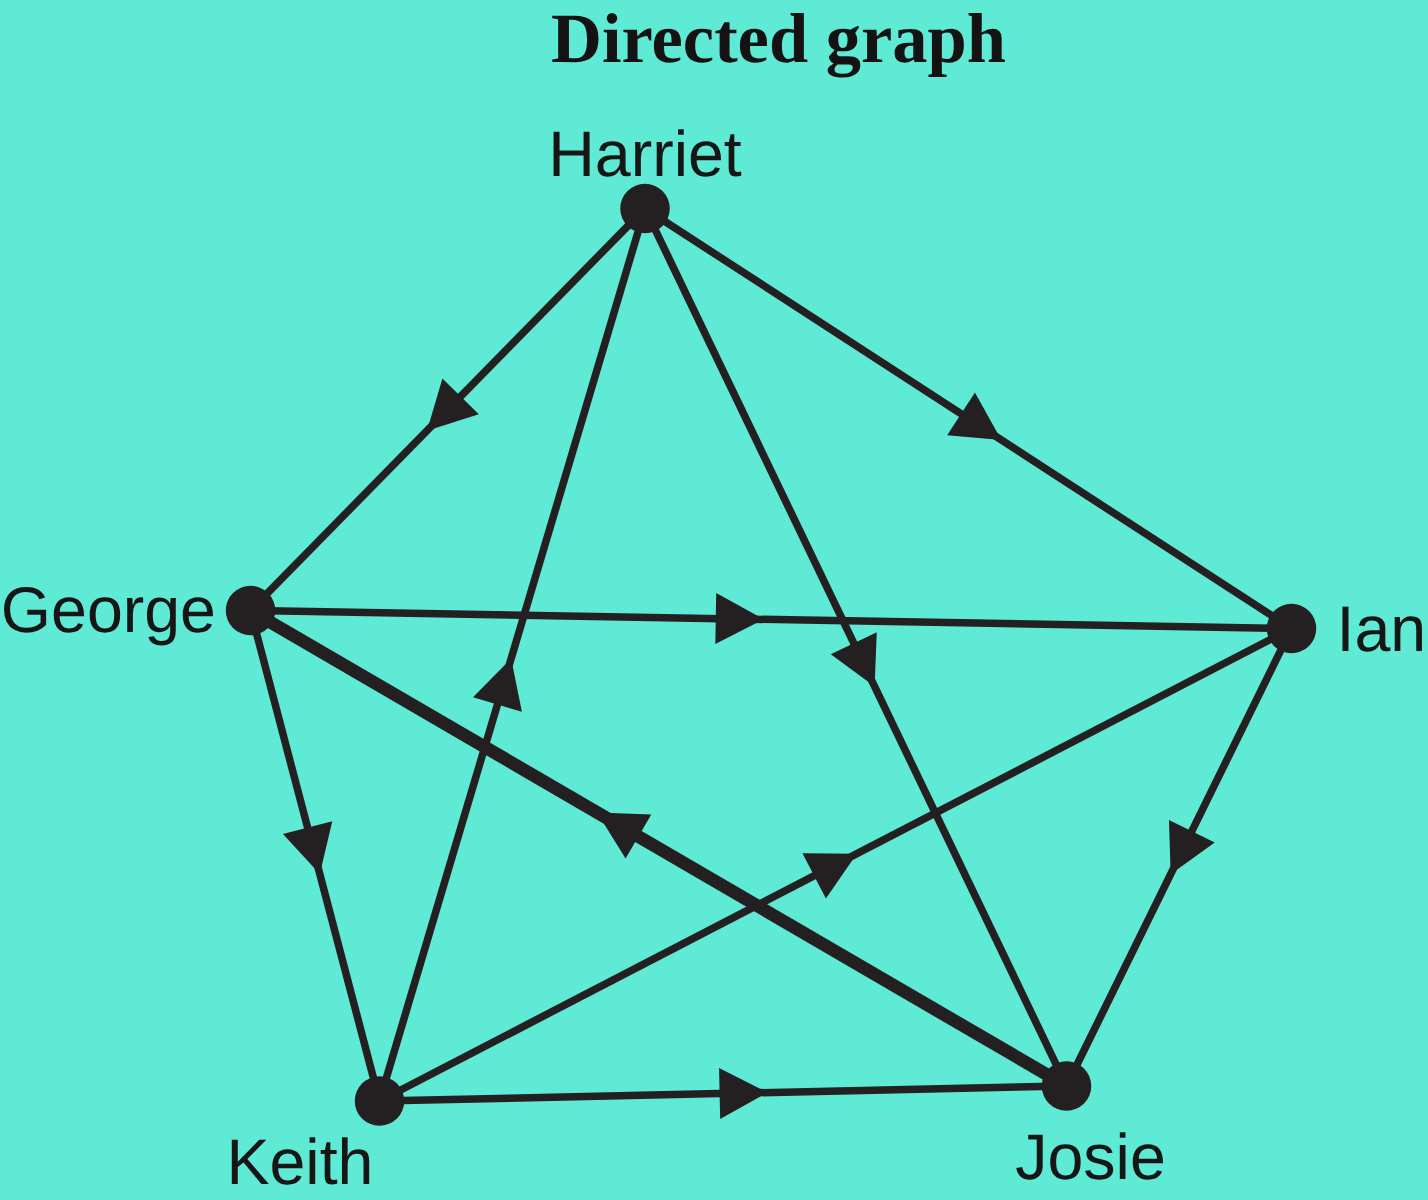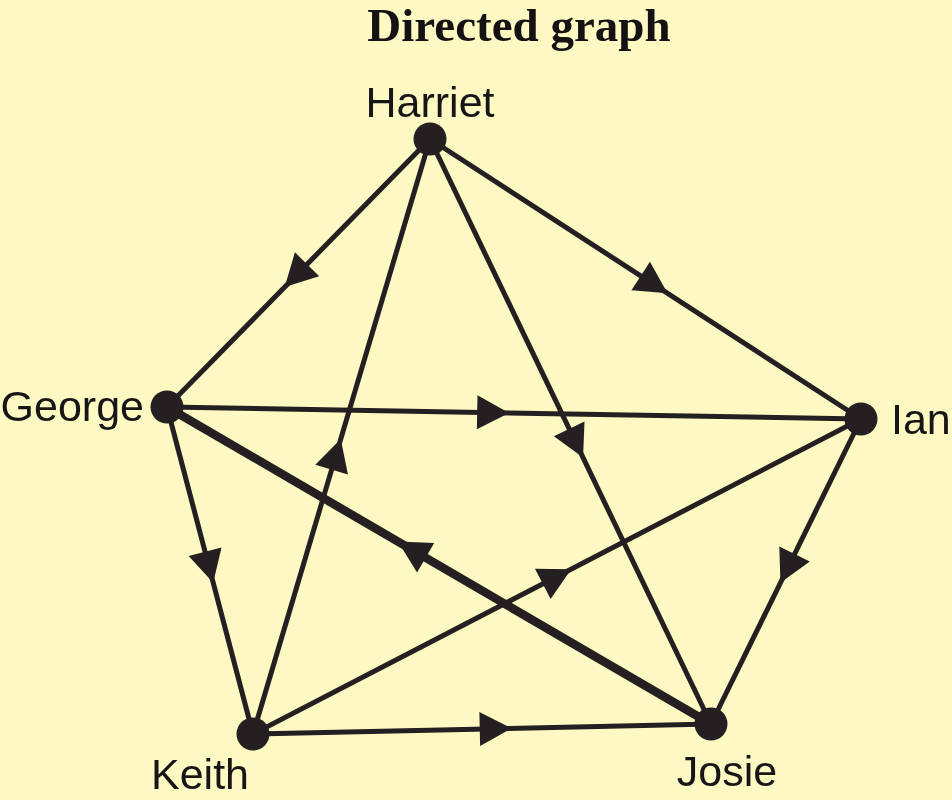--- a/index.html
+++ b/index.html
@@ -4,21 +4,21 @@
 <style>
   html, body {
     margin: 0;
     padding: 0;
     background: #ffffff;
   }
   .page {
     position: relative;
     width: 952px;
     height: 800px;
-    background: #fef9c3;
+    background: #5eead4;
     overflow: hidden;
   }
   svg.graph-canvas {
     display: block;
     width: 952px;
     height: 800px;
   }
   .figure-title {
     font-family: "Liberation Serif", "DejaVu Serif", serif;
     font-weight: bold;

